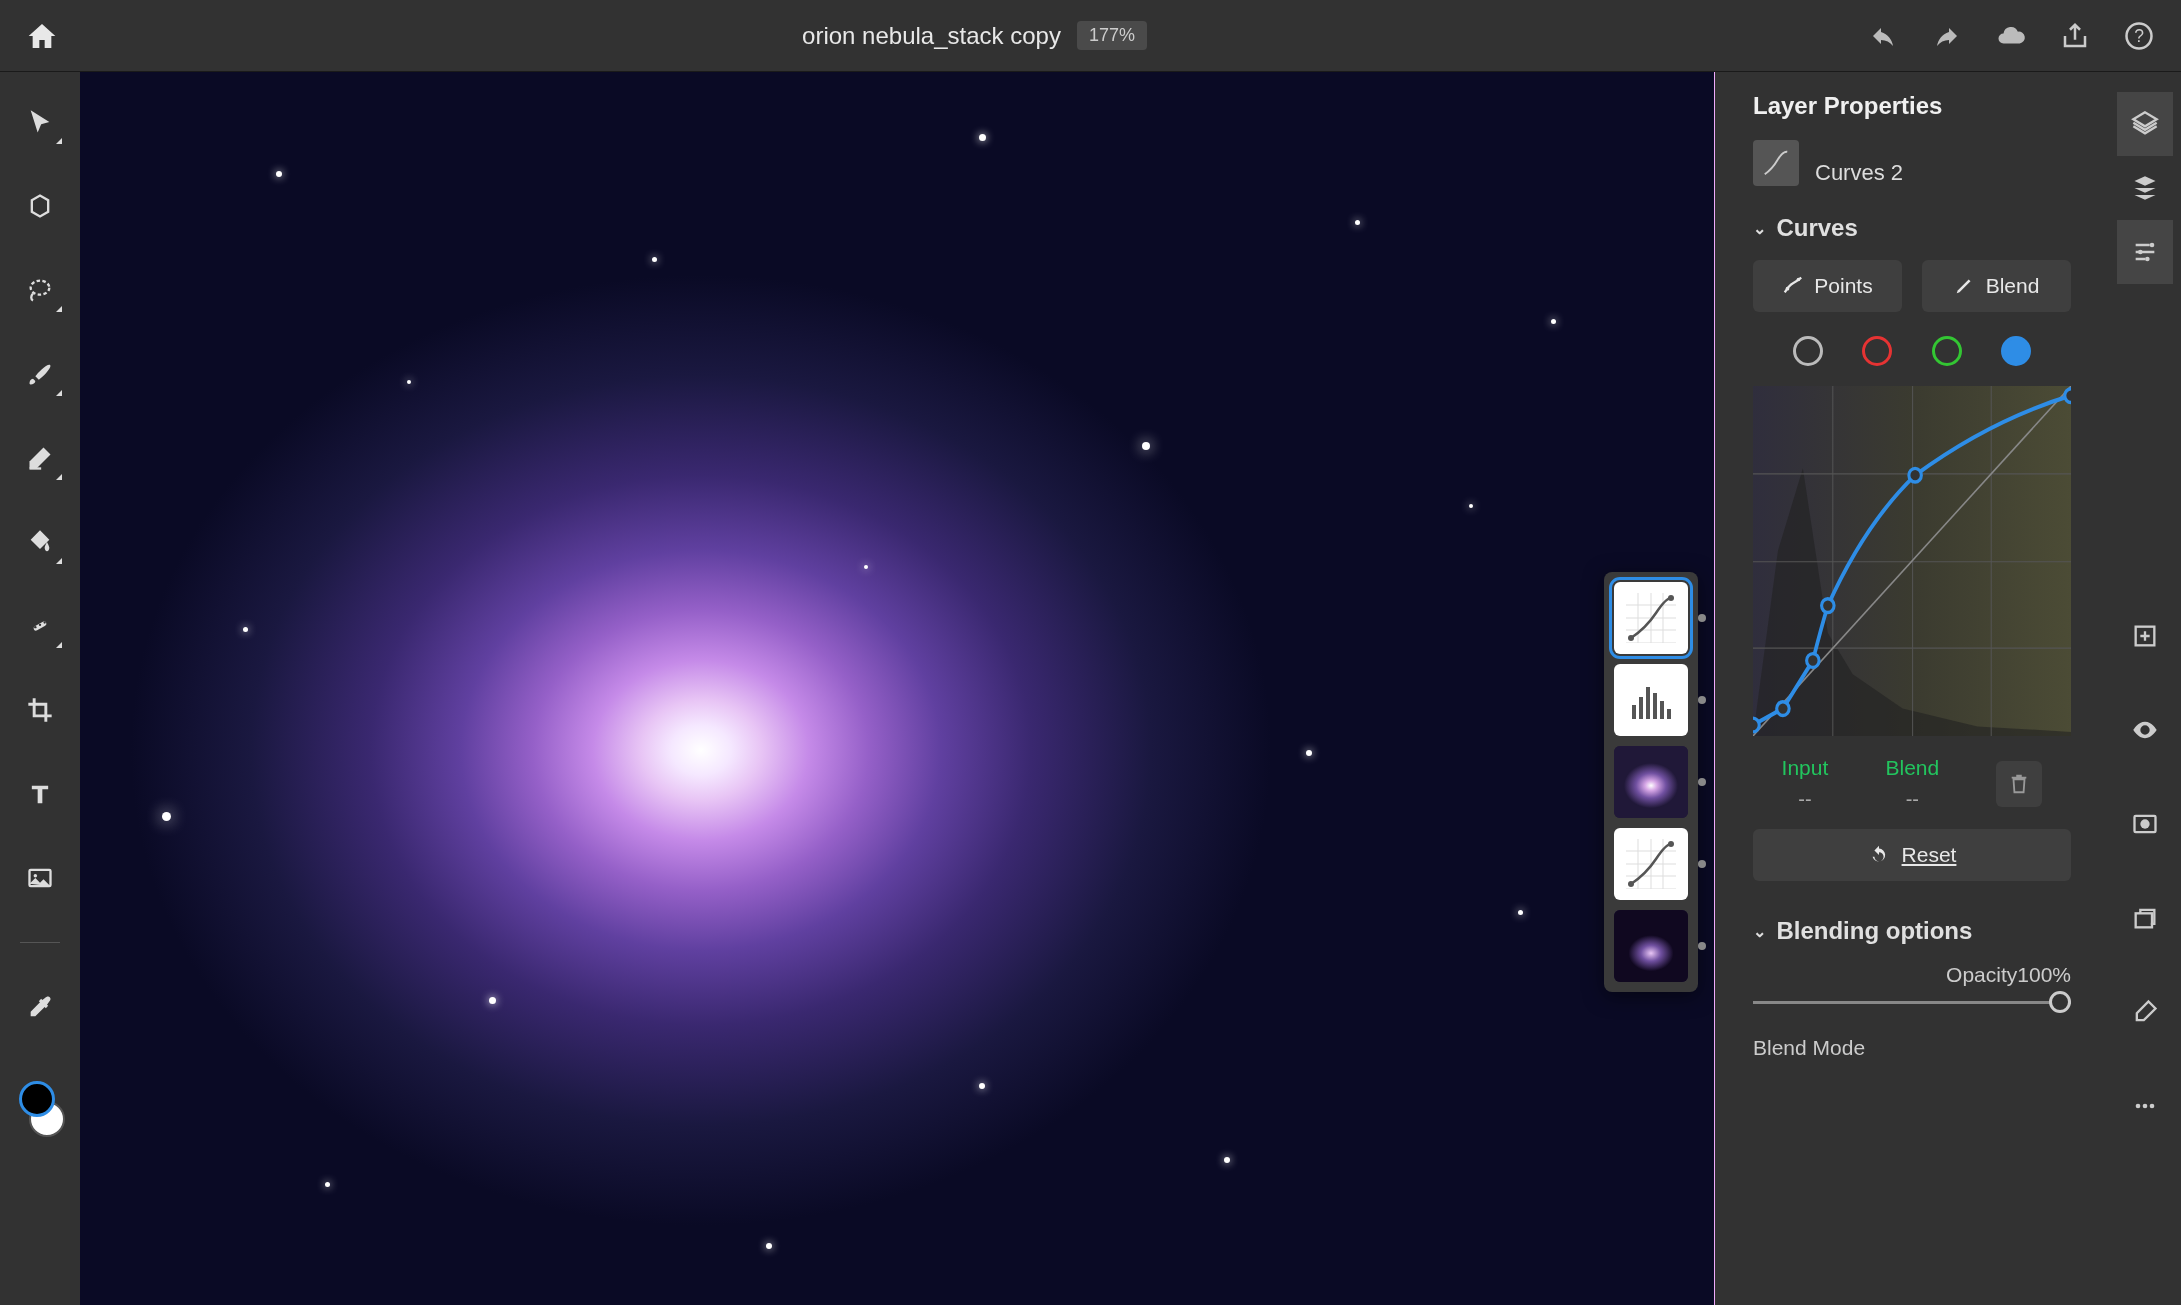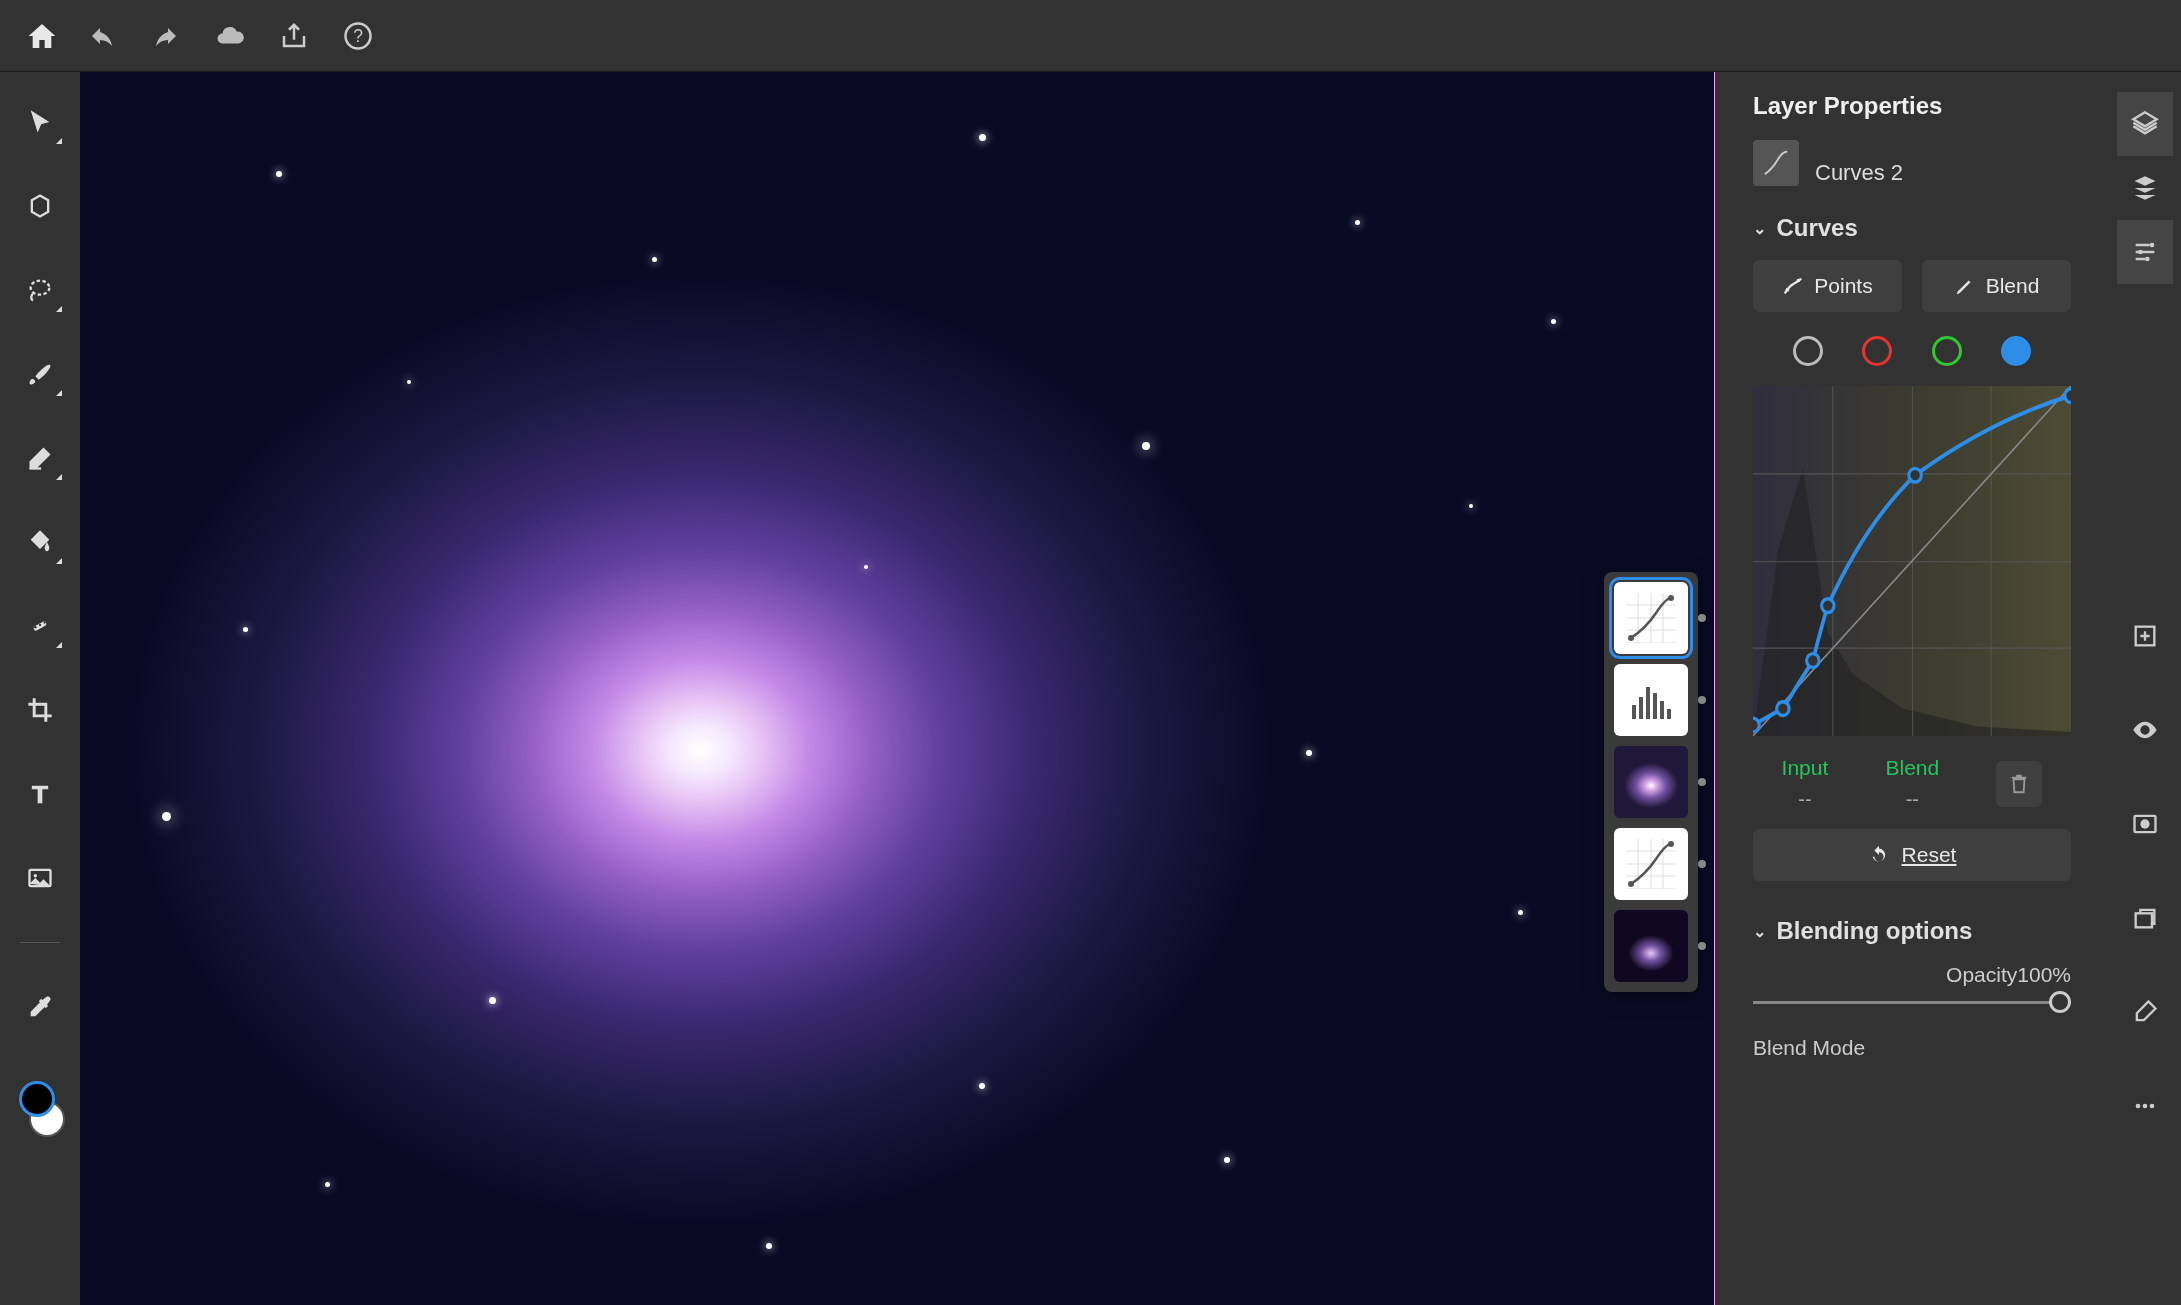--- a/index.html
+++ b/index.html
@@ -45,21 +45,21 @@
 .right-panel { width: 395px; background: #323232; padding: 20px 38px; overflow-y: auto; border-left: 1px solid #f0abfc; }
 .panel-title { font-size: 24px; font-weight: 600; color: #f0f0f0; margin-bottom: 20px; }
 .layer-name-row { display: flex; align-items: flex-end; gap: 16px; margin-bottom: 28px; }
 .layer-name-row .thumb { width: 46px; height: 46px; background: #555; border-radius: 4px; display: flex; align-items: center; justify-content: center; }
 .layer-name { font-size: 22px; color: #ddd; }
 
 .section-header { display: flex; align-items: center; gap: 10px; font-size: 24px; font-weight: 600; margin-bottom: 18px; cursor: pointer; }
 .section-header .chev { font-size: 16px; }
 
 .btn-row { display: flex; gap: 20px; margin-bottom: 24px; }
-.mode-btn { flex: 1; background: #3f3f3f; border: none; border-radius: 6px; padding: 14px 0; color: #e8e8e8; font-size: 21px; display: flex; align-items: center; justify-content: center; gap: 10px; cursor: pointer; }
+.mode-btn { flex: 1; background: #3f3f3f; border: none; border-radius: 6px; padding: 14px 0; color: #e8e8e8; font-size: 21px; display: flex; justify-content: center; gap: 10px; cursor: pointer; }
 .mode-btn svg { width: 22px; height: 22px; fill: #e8e8e8; }
 
 .channel-row { display: flex; justify-content: space-around; margin-bottom: 20px; padding: 0 20px; }
 .channel-circle { width: 30px; height: 30px; border-radius: 50%; border: 3px solid; cursor: pointer; }
 .ch-rgb { border-color: #bbb; }
 .ch-r { border-color: #e63333; }
 .ch-g { border-color: #33c633; }
 .ch-b { border-color: #2e8de6; background: #2e8de6; }
 
 .curves-graph { width: 100%; height: 350px; background: #2a2a2a; position: relative; margin-bottom: 20px; overflow: hidden; }
@@ -91,20 +91,24 @@
 </head>
 <body>
 
 <div class="topbar">
   <div class="topbar-left">
     <div class="top-icon home-icon">
       <svg viewBox="0 0 24 24">
           <path d="M12 3l10 9h-3v9h-5v-6h-4v6H5v-9H2z"></path>
         </svg>
     </div>
+  </div>
+  <div class="topbar-center">
+    <span class="doc-title">orion nebula_stack copy</span>
+    <span class="zoom-badge">177%</span>
   </div>
   <div class="topbar-right">
     <div class="top-icon">
         <svg viewBox="0 0 24 24">
           <path d="M10 8V4L2 12l8 8v-4c5 0 9 2 12 6-1-6-5-12-12-14z" transform="scale(0.8) translate(3,3)"></path>
         </svg>
       </div>
     <div class="top-icon">
         <svg viewBox="0 0 24 24">
           <path d="M14 8V4l8 8-8 8v-4c-5 0-9 2-12 6 1-6 5-12 12-14z" transform="scale(0.8) translate(3,3)"></path>

